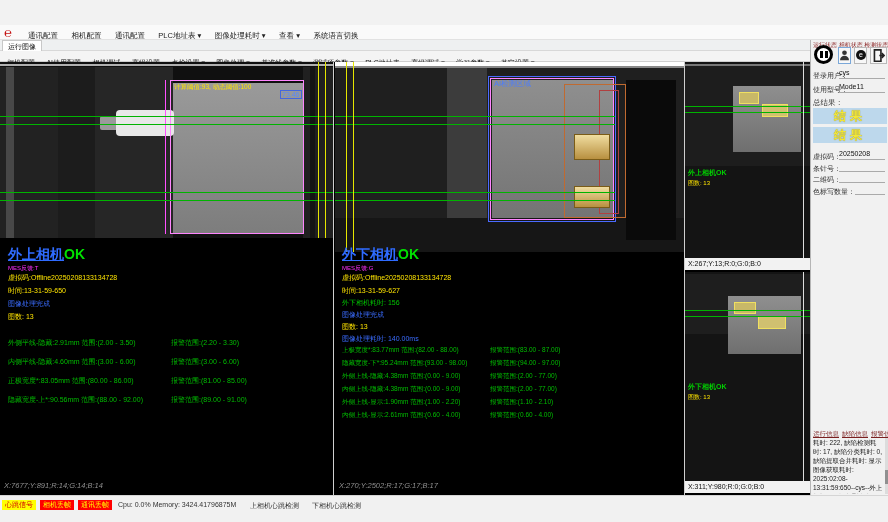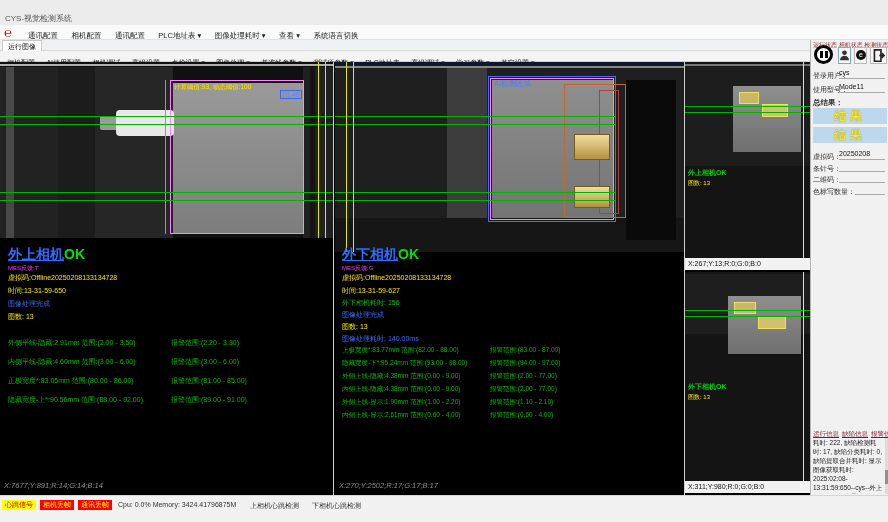--- a/index.html
+++ b/index.html
@@ -68,23 +68,20 @@
   .sbtext{position:absolute;top:5px;font-size:7px;color:#333;white-space:nowrap;}
 
   .mini-g{position:absolute;font-size:7px;font-weight:bold;color:#00d000;white-space:nowrap;}
   .mini-y{position:absolute;font-size:6px;color:#ffe400;white-space:nowrap;}
 </style>
 </head>
 <body>
 
 <div id="app">
 
-  <div id="titlebar">
-    <span class="t">CYS-视觉检测系统</span>
-  </div>
 
   <div id="menubar">
     <span class="logo">℮</span>
     <span class="items">
       <span class="mi">通讯配置</span>
       <span class="mi">相机配置</span>
       <span class="mi">通讯配置</span>
       <span class="mi">PLC地址表 ▾</span>
       <span class="mi">图像处理耗时 ▾</span>
       <span class="mi">查看 ▾</span>
@@ -160,21 +157,21 @@
       <div class="mrow" style="top:333px;">
         <span>隐藏宽度-上*:90.56mm 范围:(88.00 - 92.00)</span>
         <span class="alarm" style="left:163px;">报警范围:(89.00 - 91.00)</span>
       </div>
       <div class="coords-dark" style="left:4px;top:419px;">X:7677;Y:891;R:14;G:14;B:14</div>
     </div>
 
     <div class="divider" style="left:333px;top:0;height:433px;"></div>
 
     <div class="cam" style="left:335px;top:0;width:349px;height:433px;">
-      <div class="img-zone" style="width:349px;height:190px;background:#0f172a;">
+      <div class="img-zone" style="width:349px;height:190px;background:#ffffff;">
         <div class="art" style="left:0;top:4px;width:349px;height:2px;background:#888;"></div>
         <div class="art" style="left:0;top:6px;width:349px;height:150px;background:#1f1f1f;"></div>
         <div class="art" style="left:112px;top:6px;width:40px;height:184px;background:#3c3c3c;"></div>
         <div class="art" style="left:0;top:156px;width:349px;height:34px;background:#161616;"></div>
         <div class="art" style="left:291px;top:18px;width:50px;height:160px;background:#0a0a0a;"></div>
         <div class="art" style="left:157px;top:18px;width:122px;height:138px;background:linear-gradient(180deg,#8f8f8f,#747474);"></div>
         <div class="art" style="left:153px;top:14px;width:128px;height:146px;border:1px solid #4a6aff;"></div>
         <div class="art" style="left:155px;top:16px;width:124px;height:142px;border:1px solid #ff85ff;"></div>
         <div class="art" style="left:229px;top:22px;width:62px;height:134px;border:1px solid #c06a30;"></div>
         <div class="art" style="left:264px;top:28px;width:20px;height:124px;border:1px solid #b04040;"></div>
@@ -281,21 +278,21 @@
         <path d="M3 1 h8 v14 h-8 z" fill="none" stroke="#222" stroke-width="2"></path>
         <path d="M9 8 h6 M12 5 l3 3 -3 3" fill="none" stroke="#222" stroke-width="2"></path>
       </svg>
     </div>
 
     <div class="slabel" style="top:31px;">登录用户：</div>
     <div class="sval" style="top:29px;">cys</div>
     <div class="slabel" style="top:45px;">使用型号：</div>
     <div class="sval" style="top:43px;">Mode11</div>
 
-    <div class="slabel" style="top:58px;font-weight:bold;font-size:7.5px;">总结果：</div>
+    <div class="slabel" style="top:58px;font-weight:normal;font-size:7.5px;">总结果：</div>
     <div class="result-block" style="top:68px;">结果</div>
     <div class="result-block" style="top:87px;">结果</div>
 
     <div class="slabel" style="top:112px;">虚拟码：</div>
     <div class="sval" style="top:110px;">20250208</div>
     <div class="slabel" style="top:124px;">条针号：</div>
     <div class="sval" style="top:122px;"></div>
     <div class="slabel" style="top:135px;">二维码：</div>
     <div class="sval" style="top:133px;"></div>
     <div class="slabel" style="top:147px;">色标写数量：</div>

